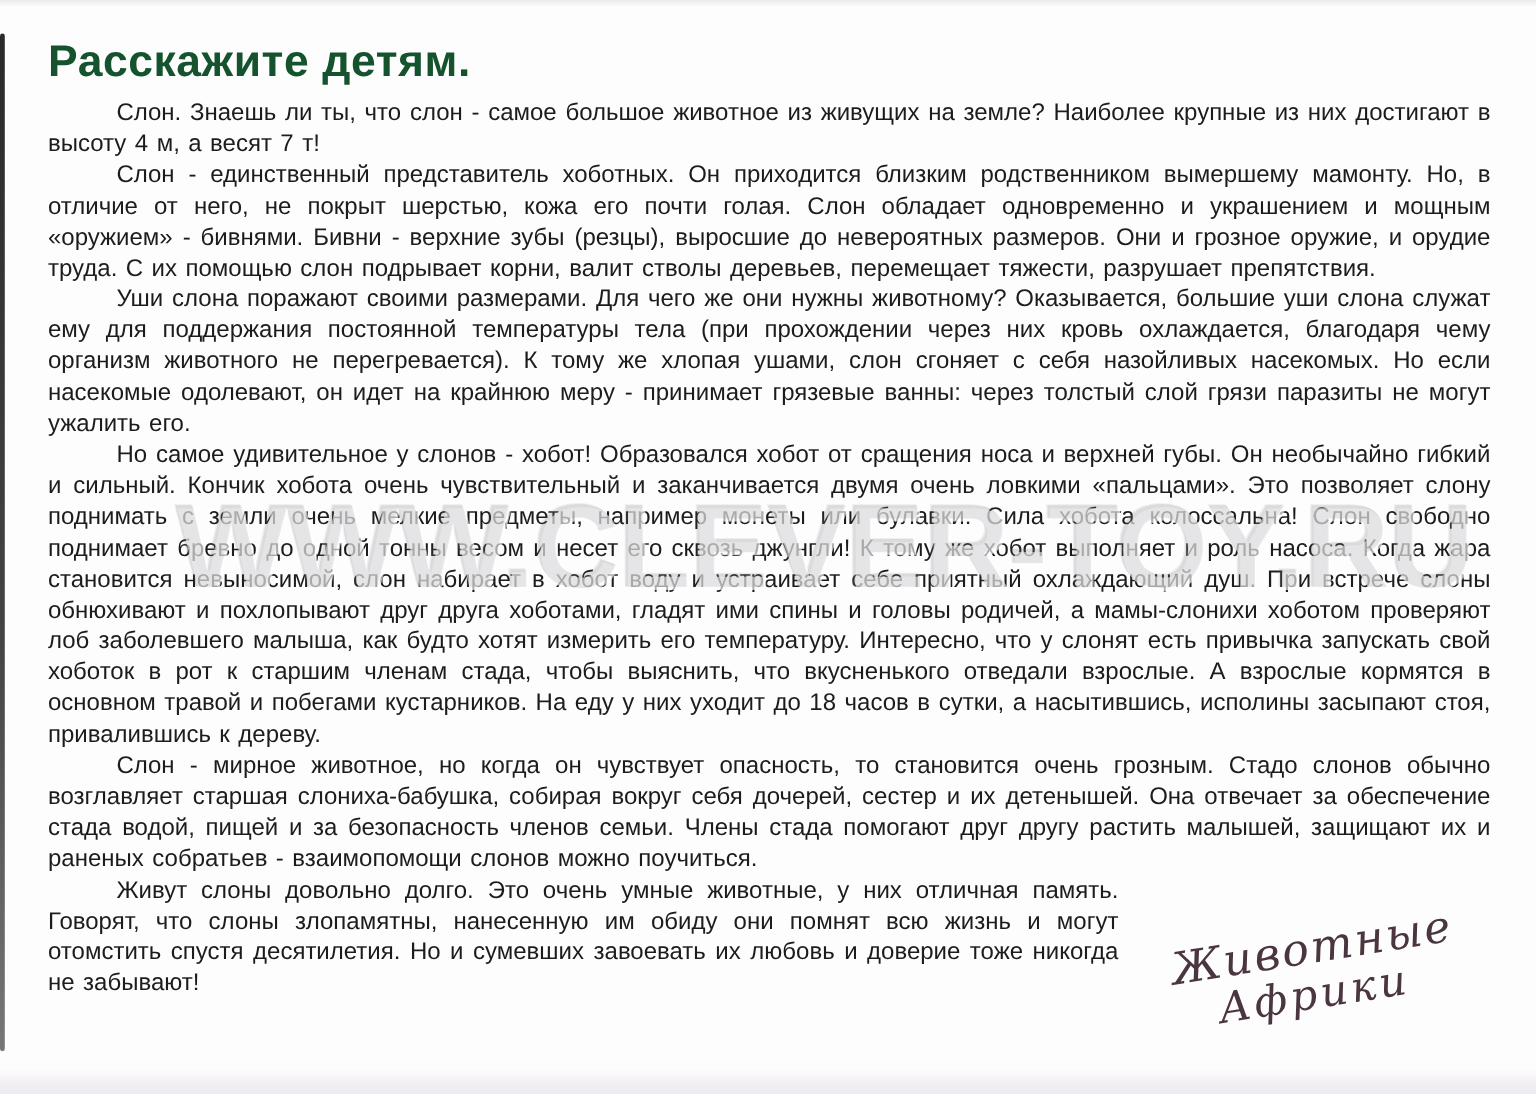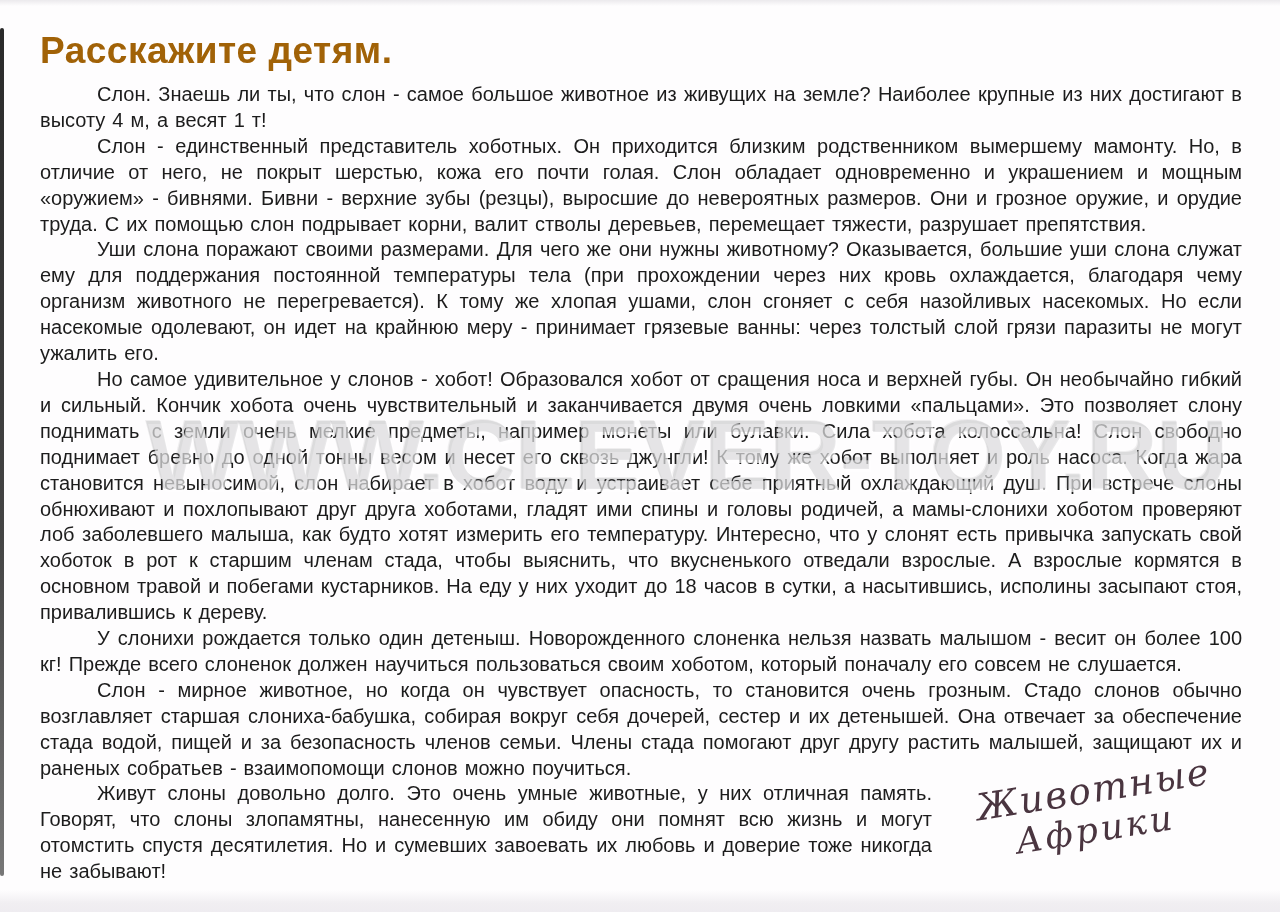--- a/index.html
+++ b/index.html
@@ -40,21 +40,21 @@
     position: absolute;
     left: 40px;
     top: 30px;
     width: 1202px;
   }
   h1.title {
     margin: 0 0 10px 0;
     font-size: 37px;
     font-weight: 700;
     letter-spacing: 0.5px;
-    color: #a16207;
+    color: #14532d;
   }
   .body-text p {
     margin: 0;
     font-size: 20px;
     line-height: 25.9px;
     text-align: justify;
     text-indent: 57px;
     word-spacing: 1.5px;
   }
   .body-text p.narrow {
@@ -101,25 +101,24 @@
 
 <div class="page">
 
   <div class="scan-edge-left"></div>
   <div class="scan-shadow-top"></div>
 
   <div class="content">
     <h1 class="title">Расскажите детям.</h1>
 
     <div class="body-text">
-      <p>Слон. Знаешь ли ты, что слон - самое большое животное из живущих на земле? Наиболее крупные из них достигают в высоту 4 м, а весят 1 т!</p>
+      <p>Слон. Знаешь ли ты, что слон - самое большое животное из живущих на земле? Наиболее крупные из них достигают в высоту 4 м, а весят 7 т!</p>
       <p>Слон - единственный представитель хоботных. Он приходится близким родственником вымершему мамонту. Но, в отличие от него, не покрыт шерстью, кожа его почти голая. Слон обладает одновременно и украшением и мощным «оружием» - бивнями. Бивни - верхние зубы (резцы), выросшие до невероятных размеров. Они и грозное оружие, и орудие труда. С их помощью слон подрывает корни, валит стволы деревьев, перемещает тяжести, разрушает препятствия.</p>
       <p>Уши слона поражают своими размерами. Для чего же они нужны животному? Оказывается, большие уши слона служат ему для поддержания постоянной температуры тела (при прохождении через них кровь охлаждается, благодаря чему организм животного не перегревается). К тому же хлопая ушами, слон сгоняет с себя назойливых насекомых. Но если насекомые одолевают, он идет на крайнюю меру - принимает грязевые ванны: через толстый слой грязи паразиты не могут ужалить его.</p>
       <p>Но самое удивительное у слонов - хобот! Образовался хобот от сращения носа и верхней губы. Он необычайно гибкий и сильный. Кончик хобота очень чувствительный и заканчивается двумя очень ловкими «пальцами». Это позволяет слону поднимать с земли очень мелкие предметы, например монеты или булавки. Сила хобота колоссальна! Слон свободно поднимает бревно до одной тонны весом и несет его сквозь джунгли! К тому же хобот выполняет и роль насоса. Когда жара становится невыносимой, слон набирает в хобот воду и устраивает себе приятный охлаждающий душ. При встрече слоны обнюхивают и похлопывают друг друга хоботами, гладят ими спины и головы родичей, а мамы-слонихи хоботом проверяют лоб заболевшего малыша, как будто хотят измерить его температуру. Интересно, что у слонят есть привычка запускать свой хоботок в рот к старшим членам стада, чтобы выяснить, что вкусненького отведали взрослые. А взрослые кормятся в основном травой и побегами кустарников. На еду у них уходит до 18 часов в сутки, а насытившись, исполины засыпают стоя, привалившись к дереву.</p>
-      <p>У слонихи рождается только один детеныш. Новорожденного слоненка нельзя назвать малышом - весит он более 100 кг! Прежде всего слоненок должен научиться пользоваться своим хоботом, который поначалу его совсем не слушается.</p>
       <p>Слон - мирное животное, но когда он чувствует опасность, то становится очень грозным. Стадо слонов обычно возглавляет старшая слониха-бабушка, собирая вокруг себя дочерей, сестер и их детенышей. Она отвечает за обеспечение стада водой, пищей и за безопасность членов семьи. Члены стада помогают друг другу растить малышей, защищают их и раненых собратьев - взаимопомощи слонов можно поучиться.</p>
       <p class="narrow">Живут слоны довольно долго. Это очень умные животные, у них отличная память. Говорят, что слоны злопамятны, нанесенную им обиду они помнят всю жизнь и могут отомстить спустя десятилетия. Но и сумевших завоевать их любовь и доверие тоже никогда не забывают!</p>
     </div>
   </div>
 
   <div class="watermark">WWW.CLEVER-TOY.RU</div>
 
   <div class="signature">
     <div class="sig-line1">Животные</div>
     <div class="sig-line2">Африки</div>

